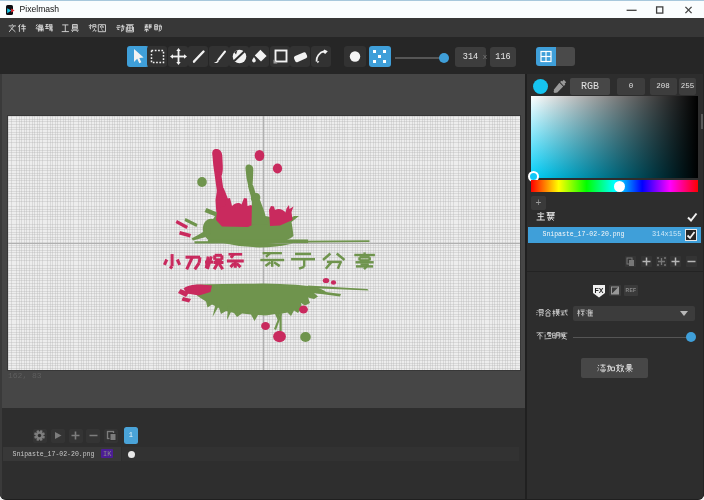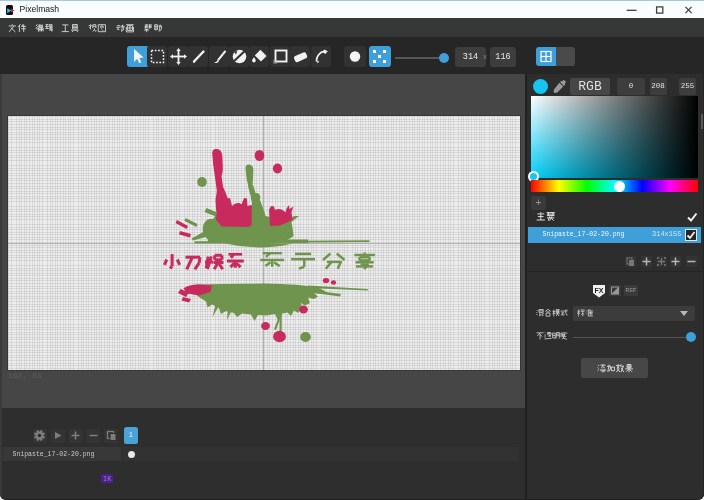--- a/index.html
+++ b/index.html
@@ -435,35 +435,35 @@
     </div>
 <div class="abs" style="left:104.3px;top:428.5px;width:14px;height:14px;background:#343434;border-radius:2px;padding:0.5px">
       <svg width="13" height="13" viewBox="0 0 13 13" style="display:block">
         <rect x="2.5" y="2.5" width="6" height="7" fill="none" stroke="#7d7d7d" stroke-width="1.3"></rect>
         <rect x="5" y="4.5" width="6" height="7" fill="#7d7d7d" stroke="#2e2e2e" stroke-width="1"></rect>
       </svg>
     </div>
 <div class="abs" style="left:124px;top:426.5px;width:13.5px;height:17px;background:#4aa3d8;border-radius:2.5px;color:#e8f4fb;font:7px 'Liberation Mono',monospace;text-align:center;line-height:17px">1</div>
 <div class="abs" style="left:3px;top:447px;width:118px;height:14px;background:#383838"></div>
 <div class="abs" style="left:12.5px;top:450.5px;font:6.5px 'Liberation Mono',monospace;color:#c8c8c8">Snipaste_17-02-20.png</div>
-<div class="abs" style="left:101px;top:474px;font:7px 'Liberation Mono',monospace;color:#8a8a8a;background:#4c1d95;padding:0.5px 2px;border-radius:1px">IK</div>
+<div class="abs" style="left:101px;top:449px;font:7px 'Liberation Mono',monospace;color:#8a8a8a;background:#4c1d95;padding:0.5px 2px;border-radius:1px">IK</div>
 <div class="abs" style="left:122px;top:447px;width:397px;height:14px;background:#323232"></div>
 <div class="abs" style="left:127.5px;top:450.5px;width:7px;height:7px;border-radius:50%;background:#e8e8e8"></div>
 <div class="abs" style="left:533px;top:79px;width:15px;height:15px;border-radius:50%;background:#16c4f0"></div>
 <div class="abs" style="left:552px;top:78px">
       <svg width="16" height="16" viewBox="0 0 16 16" style="display:block">
         <g fill="#9a9a9a">
           <path d="M11.8,1.8 L14.2,4.2 L12.6,5.8 L13.3,6.5 L11.9,7.9 L8.1,4.1 L9.5,2.7 L10.2,3.4 Z"></path>
           <path d="M7.4,4.8 L11.2,8.6 L5.4,14.4 L2.6,15 L1.6,14 L2.2,11.2 Z"></path>
         </g>
       </svg>
     </div>
-<div class="field2" style="left:570px;top:78px;width:40px;background:#474747;font-size:13px">RGB</div>
+<div class="field2" style="left:570px;top:78px;width:40px;background:#474747;font-size:10px">RGB</div>
 <div class="field2" style="left:617px;top:78px;width:28px">0</div>
-<div class="field2" style="left:649.5px;top:78px;width:17px">208</div>
+<div class="field2" style="left:649.5px;top:78px;width:27px">208</div>
 <div class="field2" style="left:679px;top:78px;width:17px">255</div>
 <div class="abs" style="left:531px;top:96px;width:167px;height:82px;background:linear-gradient(to right,rgba(0,0,0,0) 0%,#000 100%),linear-gradient(to bottom,#fff 0%,#00d0fa 100%)"></div>
 <div class="abs" style="left:528px;top:170.5px;width:11px;height:11px;border-radius:50%;border:2px solid #fff;background:#10c8f8"></div>
 <div class="abs" style="left:531px;top:180px;width:167px;height:12px;background:linear-gradient(to right,#f00 0%,#ff0 16.6%,#0f0 33.3%,#0ff 50%,#00f 66.6%,#f0f 83.3%,#f00 100%)"></div>
 <div class="abs" style="left:614px;top:180.5px;width:11px;height:11px;border-radius:50%;background:#fff"></div>
 <div class="abs" style="left:531px;top:196px;width:15px;height:14px;background:#3a3a3a;border-radius:2px;color:#999;font-size:10px;line-height:13px;text-align:center">+</div>
 <div style="position:absolute;left:536px;top:212px">
       <svg width="19.5" height="9.5" viewBox="0 0 19.5 9.5" style="display:block">
         <g stroke="#e8e8e8" stroke-width="0.95" stroke-linecap="butt" opacity="1.0">
           <line x1="4.8" y1="0.0" x2="4.8" y2="1.1"></line>

